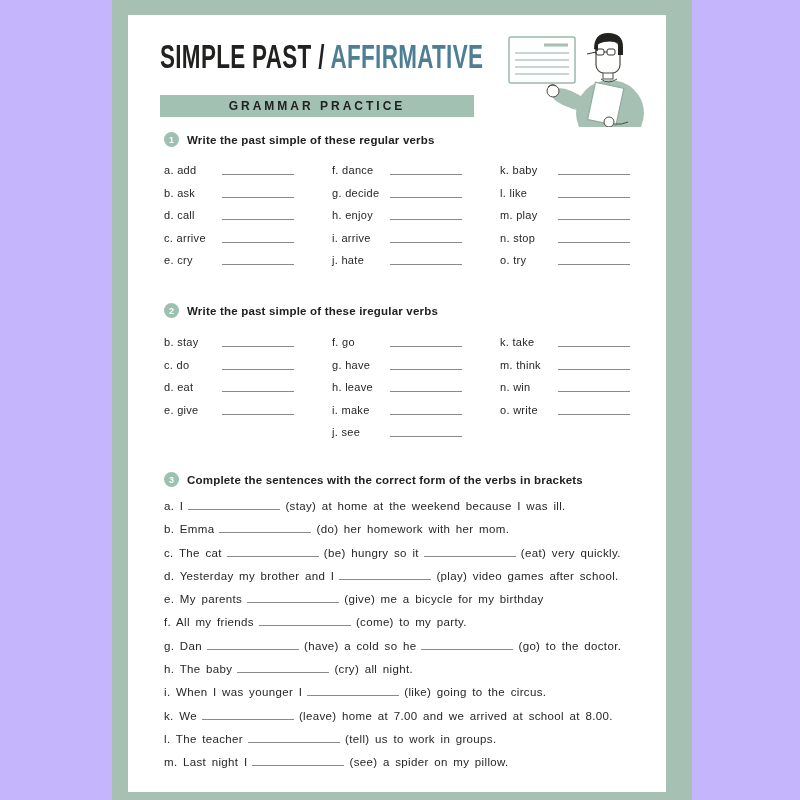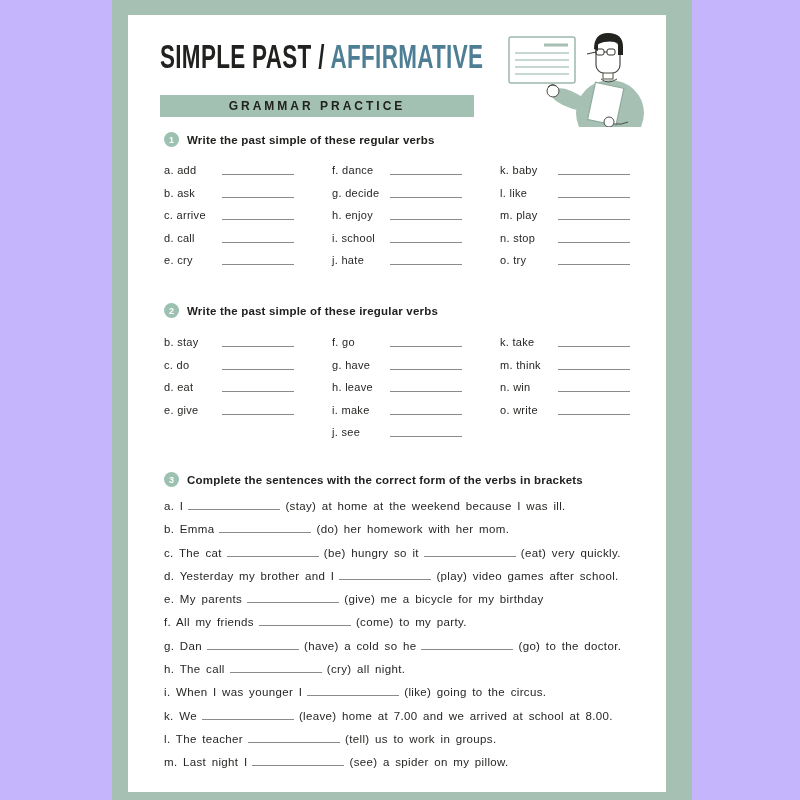--- a/index.html
+++ b/index.html
@@ -98,47 +98,47 @@
           <div class="verb-col">
             <div class="verb-row">
               <span class="verb-label">a. add</span>
               <span class="verb-blank"></span>
             </div>
             <div class="verb-row">
               <span class="verb-label">b. ask</span>
               <span class="verb-blank"></span>
             </div>
             <div class="verb-row">
+              <span class="verb-label">d. call</span>
+              <span class="verb-blank"></span>
+            </div>
+            <div class="verb-row">
               <span class="verb-label">c. arrive</span>
               <span class="verb-blank"></span>
             </div>
             <div class="verb-row">
-              <span class="verb-label">d. call</span>
-              <span class="verb-blank"></span>
-            </div>
-            <div class="verb-row">
               <span class="verb-label">e. cry</span>
               <span class="verb-blank"></span>
             </div>
           </div>
           <div class="verb-col">
             <div class="verb-row">
               <span class="verb-label">f. dance</span>
               <span class="verb-blank"></span>
             </div>
             <div class="verb-row">
               <span class="verb-label">g. decide</span>
               <span class="verb-blank"></span>
             </div>
             <div class="verb-row">
               <span class="verb-label">h. enjoy</span>
               <span class="verb-blank"></span>
             </div>
             <div class="verb-row">
-              <span class="verb-label">i. school</span>
+              <span class="verb-label">i. arrive</span>
               <span class="verb-blank"></span>
             </div>
             <div class="verb-row">
               <span class="verb-label">j. hate</span>
               <span class="verb-blank"></span>
             </div>
           </div>
           <div class="verb-col">
             <div class="verb-row">
               <span class="verb-label">k. baby</span>
@@ -237,21 +237,21 @@
         </div>
       </div>
       <div id="sentences">
           <div class="sentence"><span>a. I</span><span class="s-blank"></span><span>(stay) at home at the weekend because I was ill.</span></div>
           <div class="sentence"><span>b. Emma</span><span class="s-blank"></span><span>(do) her homework with her mom.</span></div>
           <div class="sentence"><span>c. The cat</span><span class="s-blank"></span><span>(be) hungry so it</span><span class="s-blank"></span><span>(eat) very quickly.</span></div>
           <div class="sentence"><span>d. Yesterday my brother and I</span><span class="s-blank"></span><span>(play) video games after school.</span></div>
           <div class="sentence"><span>e. My parents</span><span class="s-blank"></span><span>(give) me a bicycle for my birthday</span></div>
           <div class="sentence"><span>f. All my friends</span><span class="s-blank"></span><span>(come) to my party.</span></div>
           <div class="sentence"><span>g. Dan</span><span class="s-blank"></span><span>(have) a cold so he</span><span class="s-blank"></span><span>(go) to the doctor.</span></div>
-          <div class="sentence"><span>h. The call</span><span class="s-blank"></span><span>(cry) all night.</span></div>
+          <div class="sentence"><span>h. The baby</span><span class="s-blank"></span><span>(cry) all night.</span></div>
           <div class="sentence"><span>i. When I was younger I</span><span class="s-blank"></span><span>(like) going to the circus.</span></div>
           <div class="sentence"><span>k. We</span><span class="s-blank"></span><span>(leave) home at 7.00 and we arrived at school at 8.00.</span></div>
           <div class="sentence"><span>l. The teacher</span><span class="s-blank"></span><span>(tell) us to work in groups.</span></div>
           <div class="sentence"><span>m. Last night I</span><span class="s-blank"></span><span>(see) a spider on my pillow.</span></div>
         </div>
 
     </div>
   </div>
 </div>
 

